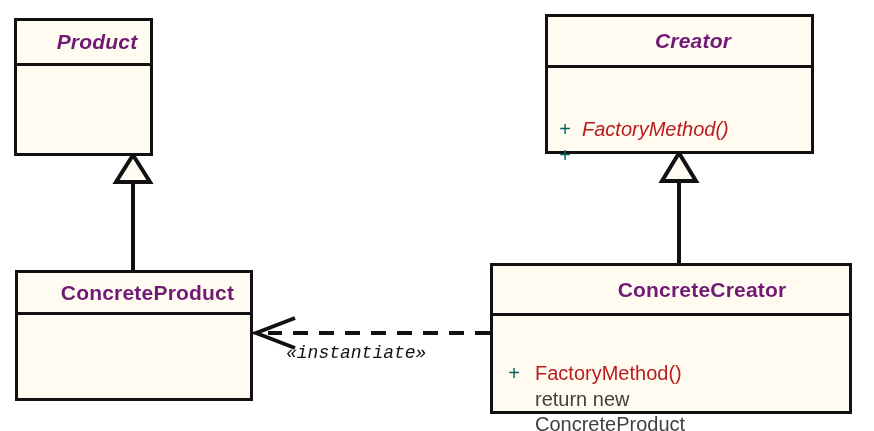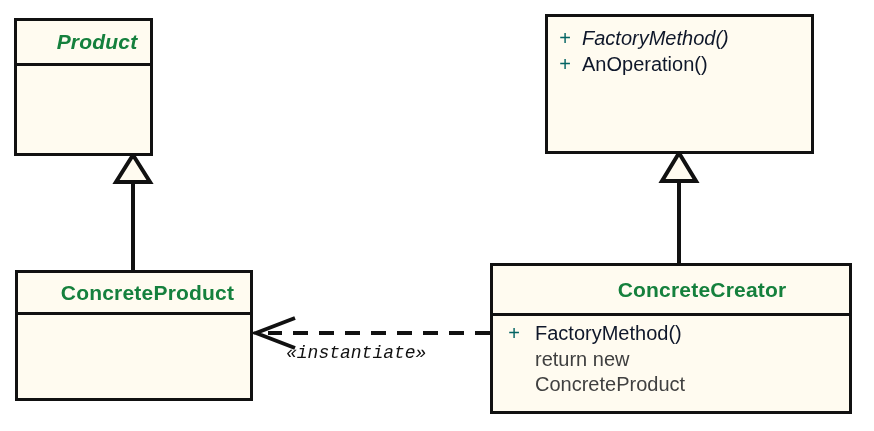--- a/index.html
+++ b/index.html
@@ -34,21 +34,21 @@
   }
   .class-name-compartment {
     box-sizing: border-box;
     width: 100%;
     display: flex;
     align-items: center;
     justify-content: center;
     border-bottom: 3px solid #111111;
   }
   .class-name {
-    color: #15803d;
+    color: #701a75;
     font-weight: bold;
     text-align: center;
     white-space: nowrap;
     letter-spacing: 0.2px;
     margin-left: 27px;
   }
   .class-name.abstract {
     font-style: italic;
   }
   .members-compartment {
@@ -62,21 +62,22 @@
     white-space: nowrap;
     line-height: 1.28;
   }
   .member-vis {
     color: #046464;
     width: 34px;
     text-align: center;
     flex: 0 0 34px;
   }
   .member-name {
-    color: #0f172a;
+    color: #b91c1c;
+    margin-top: 40px;
   }
   .member-name.abstract {
     font-style: italic;
   }
   .member-note {
     color: #404040;
   }
 
   
   #class-product {
@@ -151,28 +152,30 @@
   </svg>
 
   <div class="uml-class" id="class-product">
     <div class="class-name-compartment">
       <span class="class-name abstract">Product</span>
     </div>
     <div class="members-compartment"></div>
   </div>
 
   <div class="uml-class" id="class-creator">
+    <div class="class-name-compartment">
+      <span class="class-name abstract">Creator</span>
+    </div>
     <div class="members-compartment">
       <div class="member-row">
         <span class="member-vis">+</span>
         <span class="member-name abstract">FactoryMethod()</span>
       </div>
       <div class="member-row">
         <span class="member-vis">+</span>
-        <span class="member-name">AnOperation()</span>
       </div>
     </div>
   </div>
 
   <div class="uml-class" id="class-concreteproduct">
     <div class="class-name-compartment">
       <span class="class-name">ConcreteProduct</span>
     </div>
     <div class="members-compartment"></div>
   </div>

